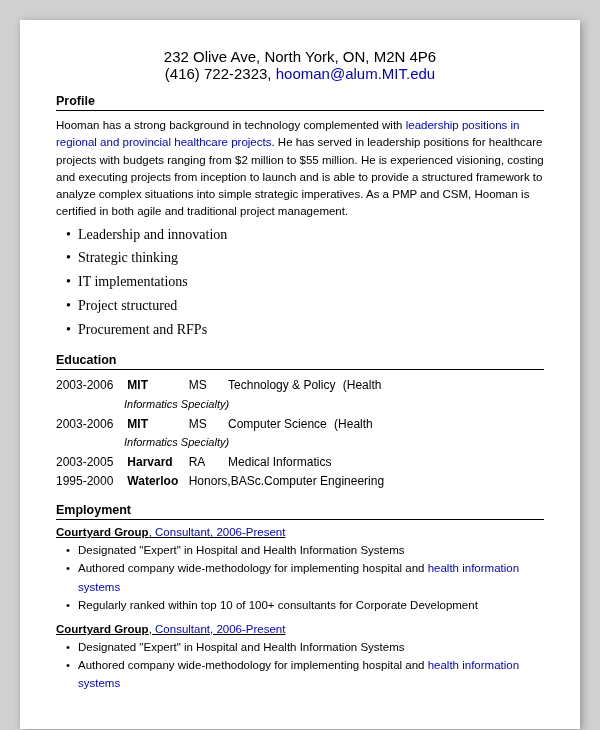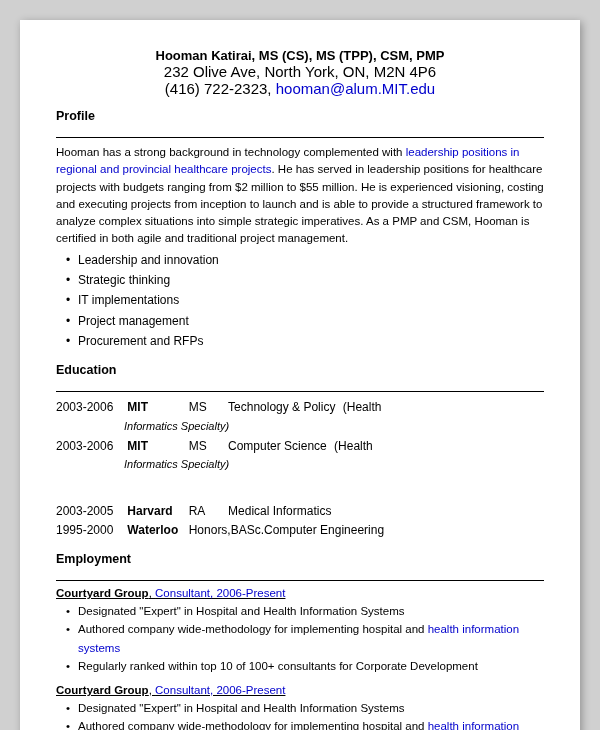--- a/index.html
+++ b/index.html
@@ -32,42 +32,43 @@
       font-size: 15px;
     }
     .header-contact a {
       color: #0000cc;
       text-decoration: none;
     }
     .section-title {
       font-weight: bold;
       font-size: 12.5px;
       border-bottom: 1px solid #000;
-      padding-bottom: 14px;
+      padding-bottom: 2px;
       margin-bottom: 6px;
       margin-top: 12px;
     }
     .profile-text {
       font-size: 11.5px;
       line-height: 1.5;
       color: #000;
     }
     .profile-text span.blue {
       color: #0000cc;
     }
     .expertise-list {
       list-style: none;
       padding-left: 10px;
       margin-top: 2px;
     }
     .expertise-list li {
-      font-size: 12px;
+      font-size: 14px;
       line-height: 1.7;
       padding-left: 12px;
       position: relative;
+      font-family: Liberation Serif, serif;
     }
     .expertise-list li::before {
       content: "•";
       position: absolute;
       left: 0;
     }
     .employment-entry {
       margin-bottom: 8px;
     }
     .employment-title {
@@ -106,37 +107,36 @@
     .edu-extra { display: inline-block; margin-left: 4px; }
     .edu-specialty { font-size: 11px; padding-left: 68px; font-style: italic; }
     .edu-block { margin-bottom: 1px; line-height: 1.55; }
   </style>
 </head>
 <body>
 
 <div class="page">
 
   <div class="header">
-    <div class="header-name">Hooman Katirai, MS (CS), MS (TPP), CSM, PMP</div>
     <div class="header-address">232 Olive Ave, North York, ON, M2N 4P6</div>
     <div class="header-contact">
       <span>(416) 722-2323, </span><a href="mailto:hooman@alum.MIT.edu">hooman@alum.MIT.edu</a>
     </div>
   </div>
 
   <div class="section-title">Profile</div>
   <div class="profile-text">
     <span>Hooman has a strong background in technology complemented with </span><span class="blue">leadership positions in regional and provincial healthcare projects</span><span>. He has served in leadership positions for healthcare projects with budgets ranging from $2 million to $55 million.  He is experienced visioning, costing and executing projects from inception to launch and is able to provide a structured framework to analyze complex situations into simple strategic imperatives.  As a PMP and CSM, Hooman is certified in both agile and traditional project management.</span>
   </div>
 
   <ul class="expertise-list">
     <li>Leadership and innovation</li>
     <li>Strategic thinking</li>
     <li>IT implementations</li>
-    <li>Project management</li>
+    <li>Project structured</li>
     <li>Procurement and RFPs</li>
   </ul>
 
   <div class="section-title">Education</div>
   <div>
 
     <div class="edu-block">
       <span class="edu-year">2003-2006</span>
       <span class="edu-school">MIT</span>
       <span class="edu-deg">MS</span>
@@ -152,21 +152,21 @@
       <span class="edu-deg">MS</span>
       <span class="edu-field">Computer Science</span>
       <span class="edu-extra">(Health</span>
       <br>
       <span class="edu-specialty">Informatics Specialty)</span>
     </div>
 
     <div class="edu-block">
       <span class="edu-year">2003-2005</span>
       <span class="edu-school">Harvard</span>
-      <span style="display:inline-block;width:36px;margin-top:27px;">RA</span>
+      <span style="display:inline-block;width:36px;">RA</span>
       <span class="edu-field">Medical Informatics</span>
     </div>
 
     <div class="edu-block">
       <span class="edu-year">1995-2000</span>
       <span class="edu-school">Waterloo</span>
       <span style="display:inline-block;width:72px;">Honors,BASc.</span>
       <span class="edu-field">Computer Engineering</span>
     </div>
   </div>

